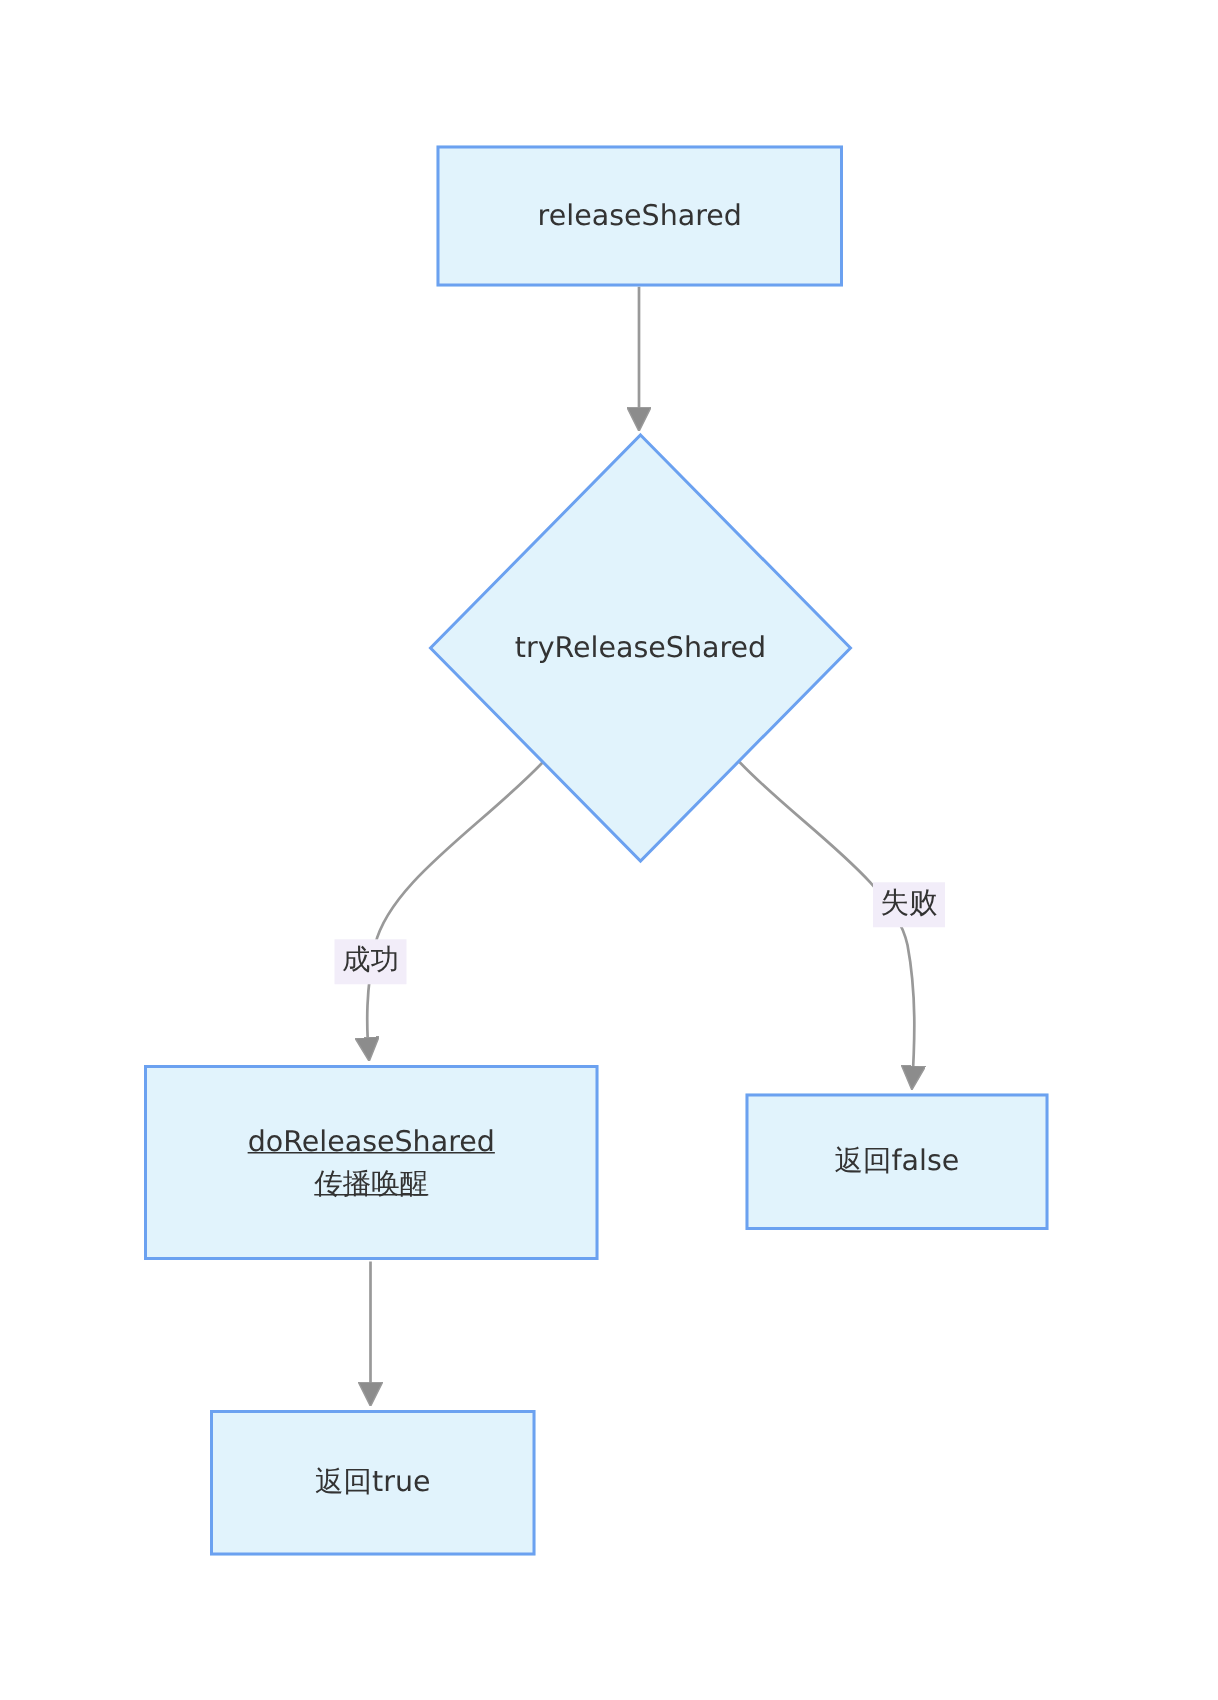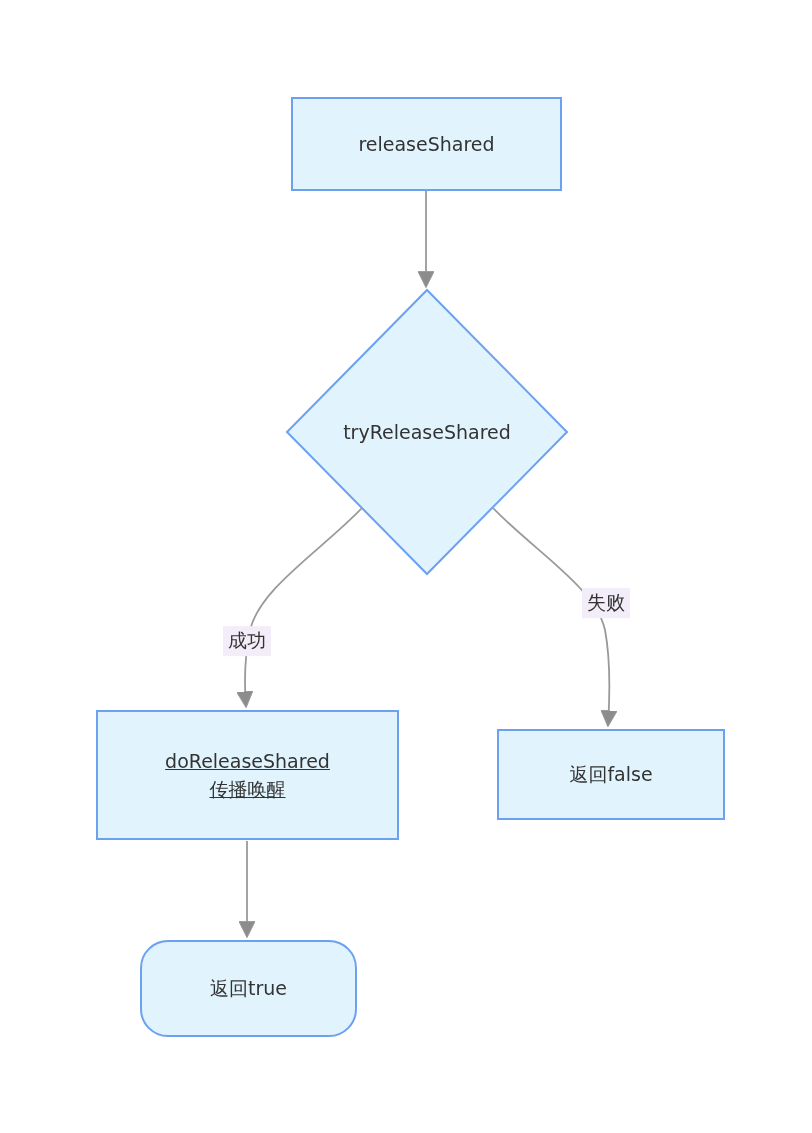--- a/index.html
+++ b/index.html
@@ -96,25 +96,25 @@
 
   <div class="node diamond-label" style="left:287px; top:290px; width:280px; height:284px;">
     <span>tryReleaseShared</span>
   </div>
 
   <div class="node rect" style="left:96px; top:710px; width:303px; height:130px;text-decoration:underline;">
     <span>doReleaseShared
 传播唤醒</span>
   </div>
 
-  <div class="node rect" style="left:497px; top:729px; width:228px; height:91px;">
+  <div class="node rect" style="left:497px; top:729px; width:202px; height:91px;">
     <span>返回false</span>
   </div>
 
-  <div class="node rect" style="left:140px; top:940px; width:217px; height:97px;border-radius:28px;">
+  <div class="node rect" style="left:140px; top:940px; width:217px; height:97px;">
     <span>返回true</span>
   </div>
 
   <div class="edge-label" style="left:247px; top:641px;">成功</div>
 
   <div class="edge-label" style="left:606px; top:603px;">失败</div>
 
 </div>
 
 </body></html>

